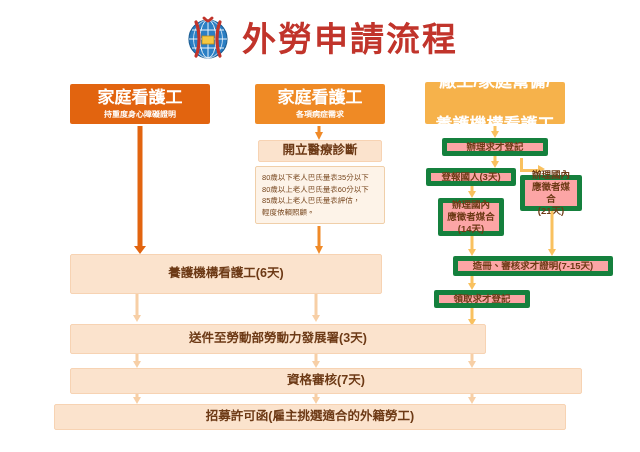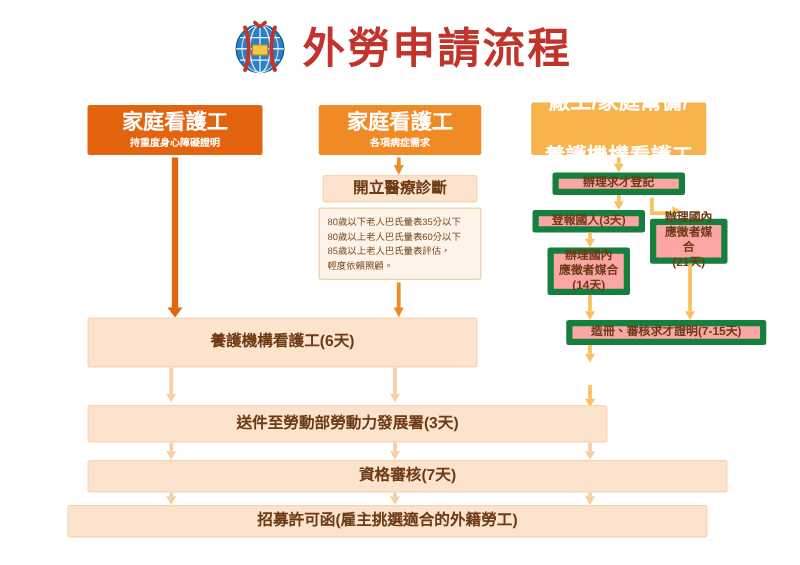--- a/index.html
+++ b/index.html
@@ -258,20 +258,23 @@
 
   <div class="box pale-sm" style="left:424px; top:256px; width:160px; height:20px;margin-left:29px;">
     <div class="l1">造冊、審核求才證明(7-15天)</div>
   </div>
 
   <div class="arrow c-light thin" style="left:466px; top:276px; width:11px; height:14px;">
     <div class="shaft"></div>
       <div class="head"></div>
   </div>
 
+  <div class="box pale-sm" style="left:434px; top:290px; width:96px; height:18px;">
+    <div class="l1">領取求才登記</div>
+  </div>
 
   <div class="arrow c-light thin" style="left:466px; top:308px; width:11px; height:18px;">
     <div class="shaft"></div>
       <div class="head"></div>
   </div>
 
   <div class="box pale" style="left:70px; top:254px; width:312px; height:40px;">
     <div class="l1">養護機構看護工(6天)</div>
   </div>
 

